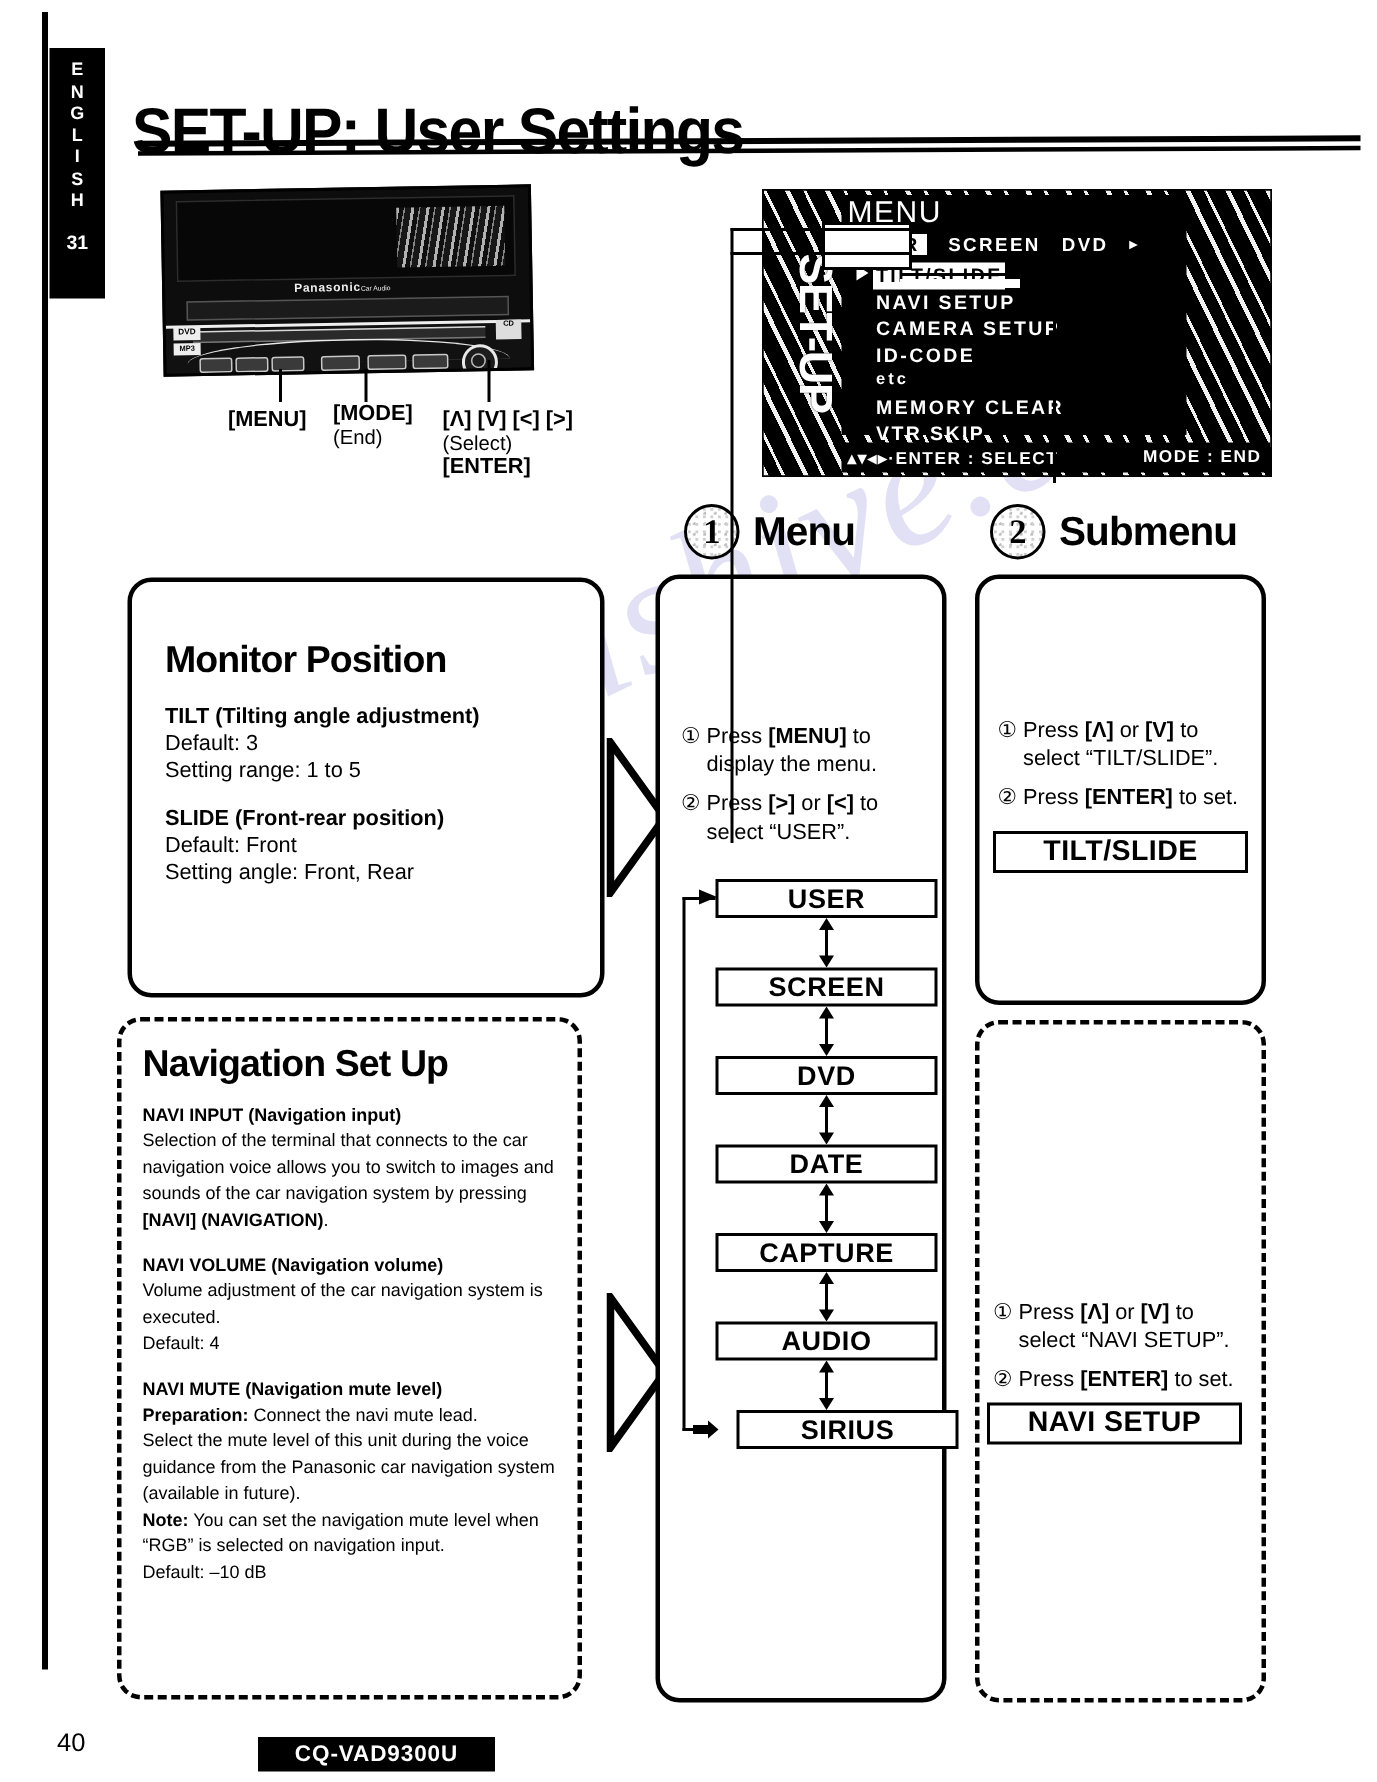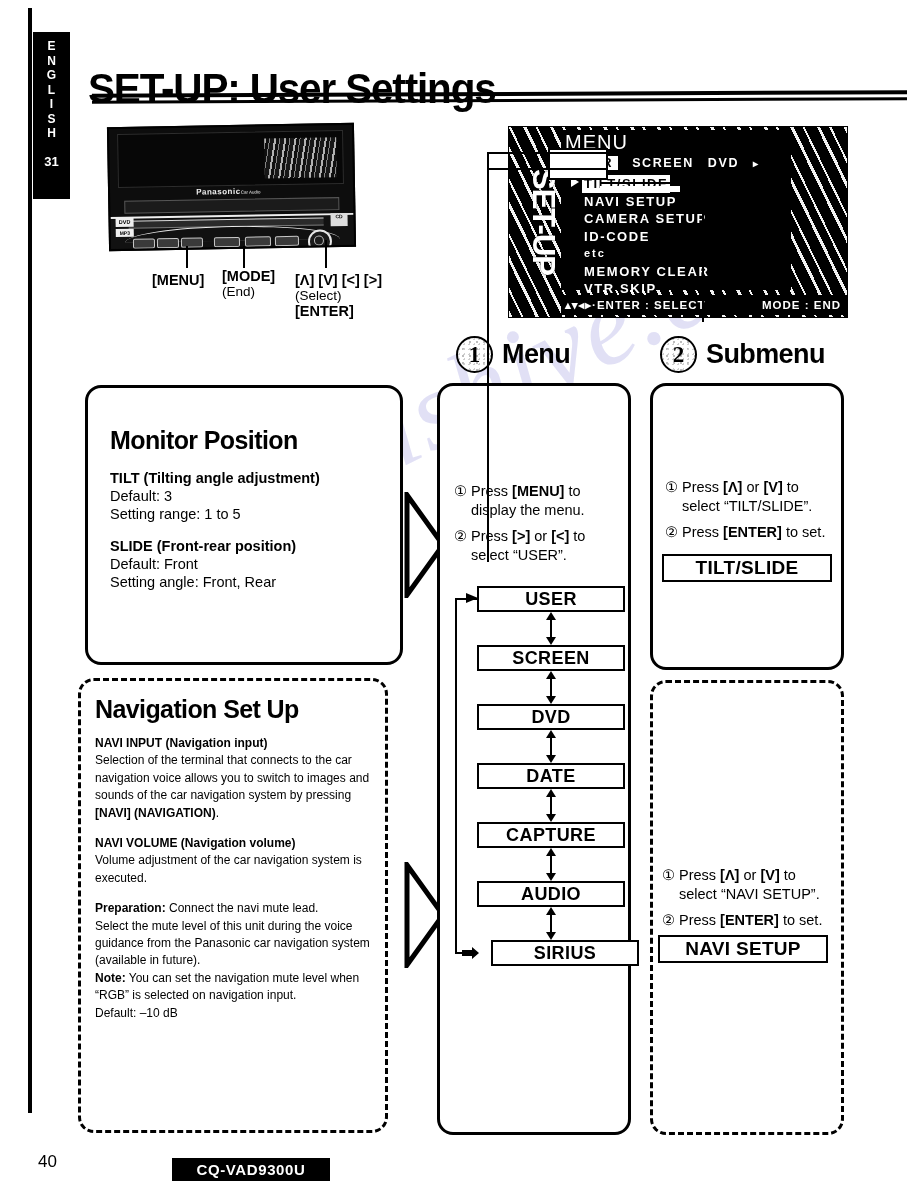--- a/index.html
+++ b/index.html
@@ -338,23 +338,28 @@
           <span>Selection of the terminal that connects to the car navigation voice allows you to switch to images and sounds of the car navigation sys­tem by pressing </span><span class="b">[NAVI] (NAVIGATION)</span><span>.</span>
         </p>
 
         <p style="height:13px;"></p>
 
         <p>
           <span class="hd">NAVI VOLUME</span>
           <span class="hd">(Navigation volume)</span>
         </p>
         <p>Volume adjustment of the car navigation sys­tem is executed.</p>
+        <p>Default: 4</p>
 
         <p style="height:13px;"></p>
 
+        <p>
+          <span class="hd">NAVI MUTE</span>
+          <span class="hd">(Navigation mute level)</span>
+        </p>
         <p>
           <span class="b">Preparation:</span><span> Connect the navi mute lead.</span>
         </p>
         <p>Select the mute level of this unit during the voice guidance from the Panasonic car naviga­tion system (available in future).</p>
         <p>
           <span class="b">Note:</span><span> You can set the navigation mute level when “RGB” is selected on navigation input.</span>
         </p>
         <p>Default: –10 dB</p>
       </div>
     </div>

